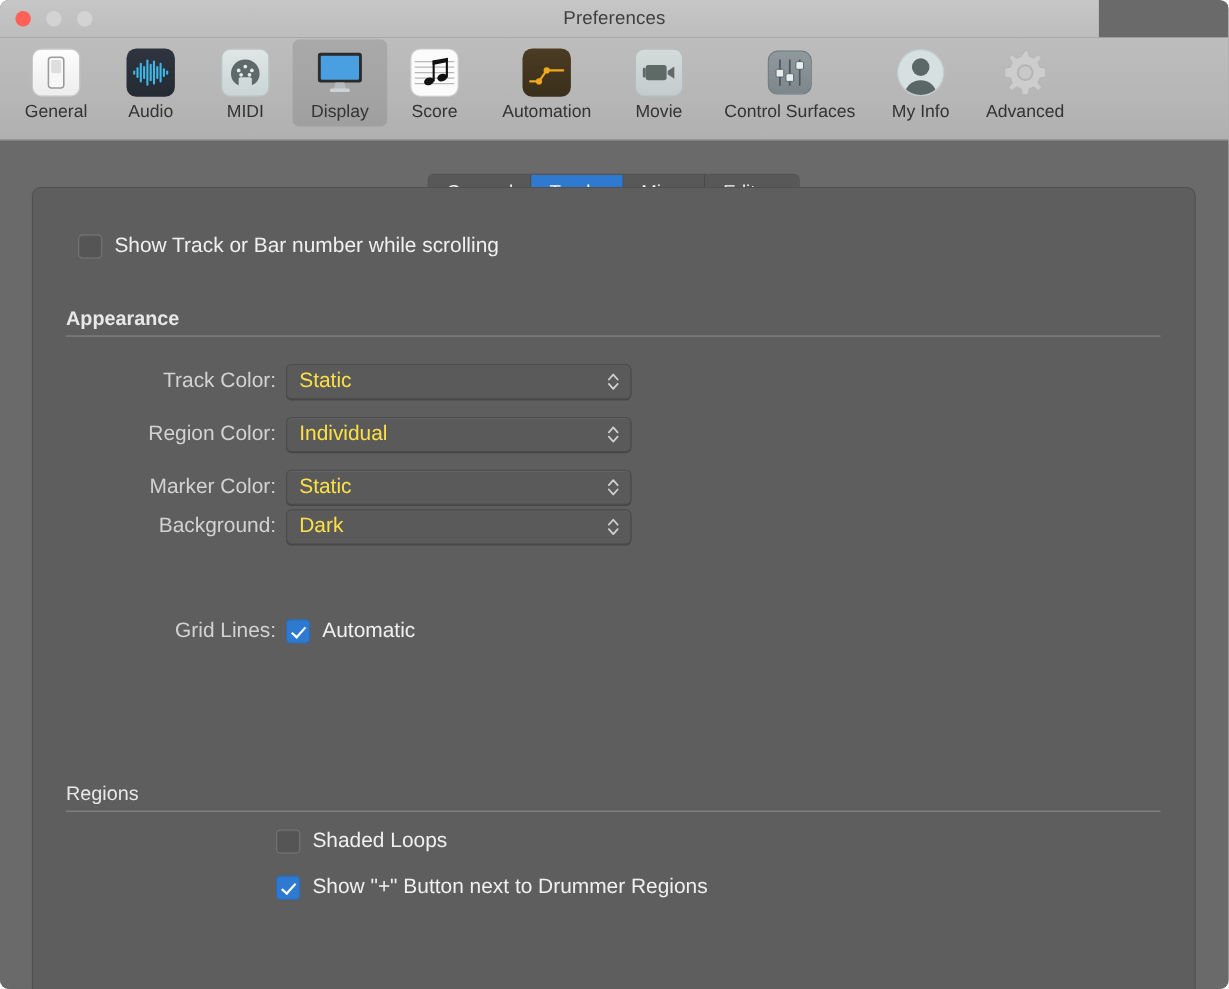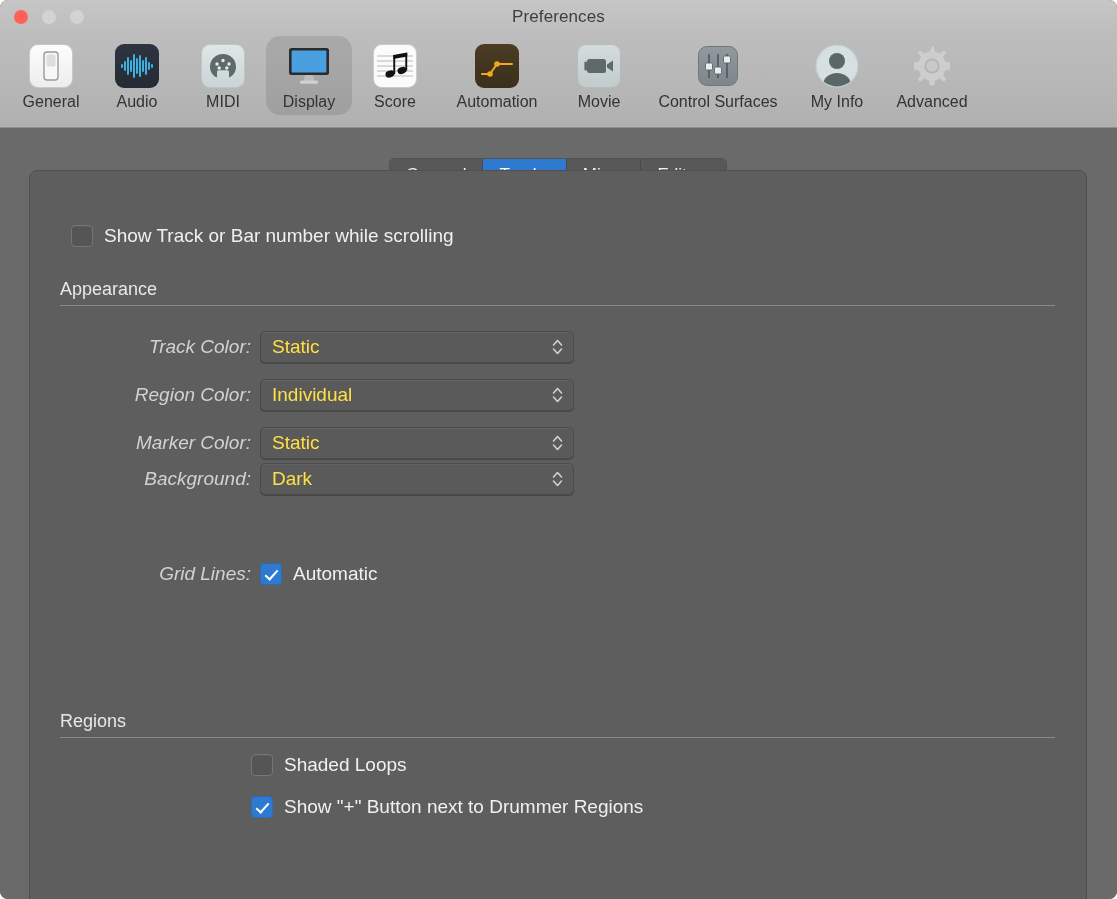--- a/index.html
+++ b/index.html
@@ -19,21 +19,21 @@
     box-sizing: border-box;
     background: #6a6a6a;
     border-radius: 8px;
     overflow: hidden;
   }
 
   
   #titlebar {
     position: absolute;
     left: 0; top: 0;
-    width: 1117px;
+    width: 999px;
     height: 34px;
     background: linear-gradient(to bottom, #c6c6c6 0%, #bdbdbd 100%);
     border-bottom: 0px;
   }
   #title-text {
     position: absolute;
     left: 0; top: 0;
     width: 1117px;
     line-height: 34px;
     text-align: center;
@@ -69,21 +69,21 @@
   }
   .tb-item {
     width: 86px;
     padding: 6px 0 4px 0;
     border-radius: 6px;
     display: flex;
     flex-direction: column;
     align-items: center;
     cursor: default;
   }
-  .tb-item.selected { background: rgba(0,0,0,0.10); border-radius: 14px; }
+  .tb-item.selected { background: rgba(0,0,0,0.10); }
   .tb-item.wide { width: 152px; }
   .tb-icon {
     width: 48px;
     height: 48px;
     display: flex;
     align-items: center;
     justify-content: center;
   }
   .tb-label {
     margin-top: 3px;
@@ -195,21 +195,20 @@
     height: 1px;
     background: #8a8a8a;
   }
 
   .field-row { position: absolute; display: flex; align-items: center; }
   .field-label {
     font-size: 19px;
     color: #d2d2d2;
     text-align: right;
     white-space: nowrap;
-    font-style: italic;
   }
   .popup {
     position: relative;
     box-sizing: border-box;
     height: 32px;
     background: #5a5a5a;
     border: 1px solid #4b4b4b;
     border-radius: 5px;
     box-shadow: 0 1px 0 rgba(0,0,0,0.25), inset 0 1px 0 rgba(255,255,255,0.05);
     display: flex;
@@ -416,26 +415,26 @@
 
     <div id="tabbar">
       <div class="tab">General</div>
       <div class="tab active">Tracks</div>
       <div class="tab">Mixer</div>
       <div class="tab">Editors</div>
     </div>
 
     <div id="panel">
 
-      <div class="row-checkbox" style="left:31px; top:54px;padding-left:10px;">
+      <div class="row-checkbox" style="left:31px; top:42px;padding-left:10px;">
         <div class="cbox off"></div>
         <div class="cb-label">Show Track or Bar number while scrolling</div>
       </div>
 
-      <div class="section-title" style="left:30px; top:108px;">Appearance</div>
+      <div class="section-title" style="left:30px; top:108px;font-weight:bold;">Appearance</div>
       <div class="section-rule" style="left:30px; top:134px; width:995px;"></div>
 
       <div class="field-row" style="left:0px; top:160px;">
         <div class="field-label" style="width:221px;">Track Color:</div>
         <div class="popup" style="width:314px; margin-left:9px;">
           <span class="popup-value">Static</span>
           <span class="popup-arrows">
             <svg width="13" height="22" viewBox="0 0 13 22">
               <polyline points="2.5,9 6.5,4.5 10.5,9" fill="none" stroke="#d0d0d0" stroke-width="1.6" stroke-linecap="round" stroke-linejoin="round"></polyline>
               <polyline points="2.5,13 6.5,17.5 10.5,13" fill="none" stroke="#d0d0d0" stroke-width="1.6" stroke-linecap="round" stroke-linejoin="round"></polyline>

